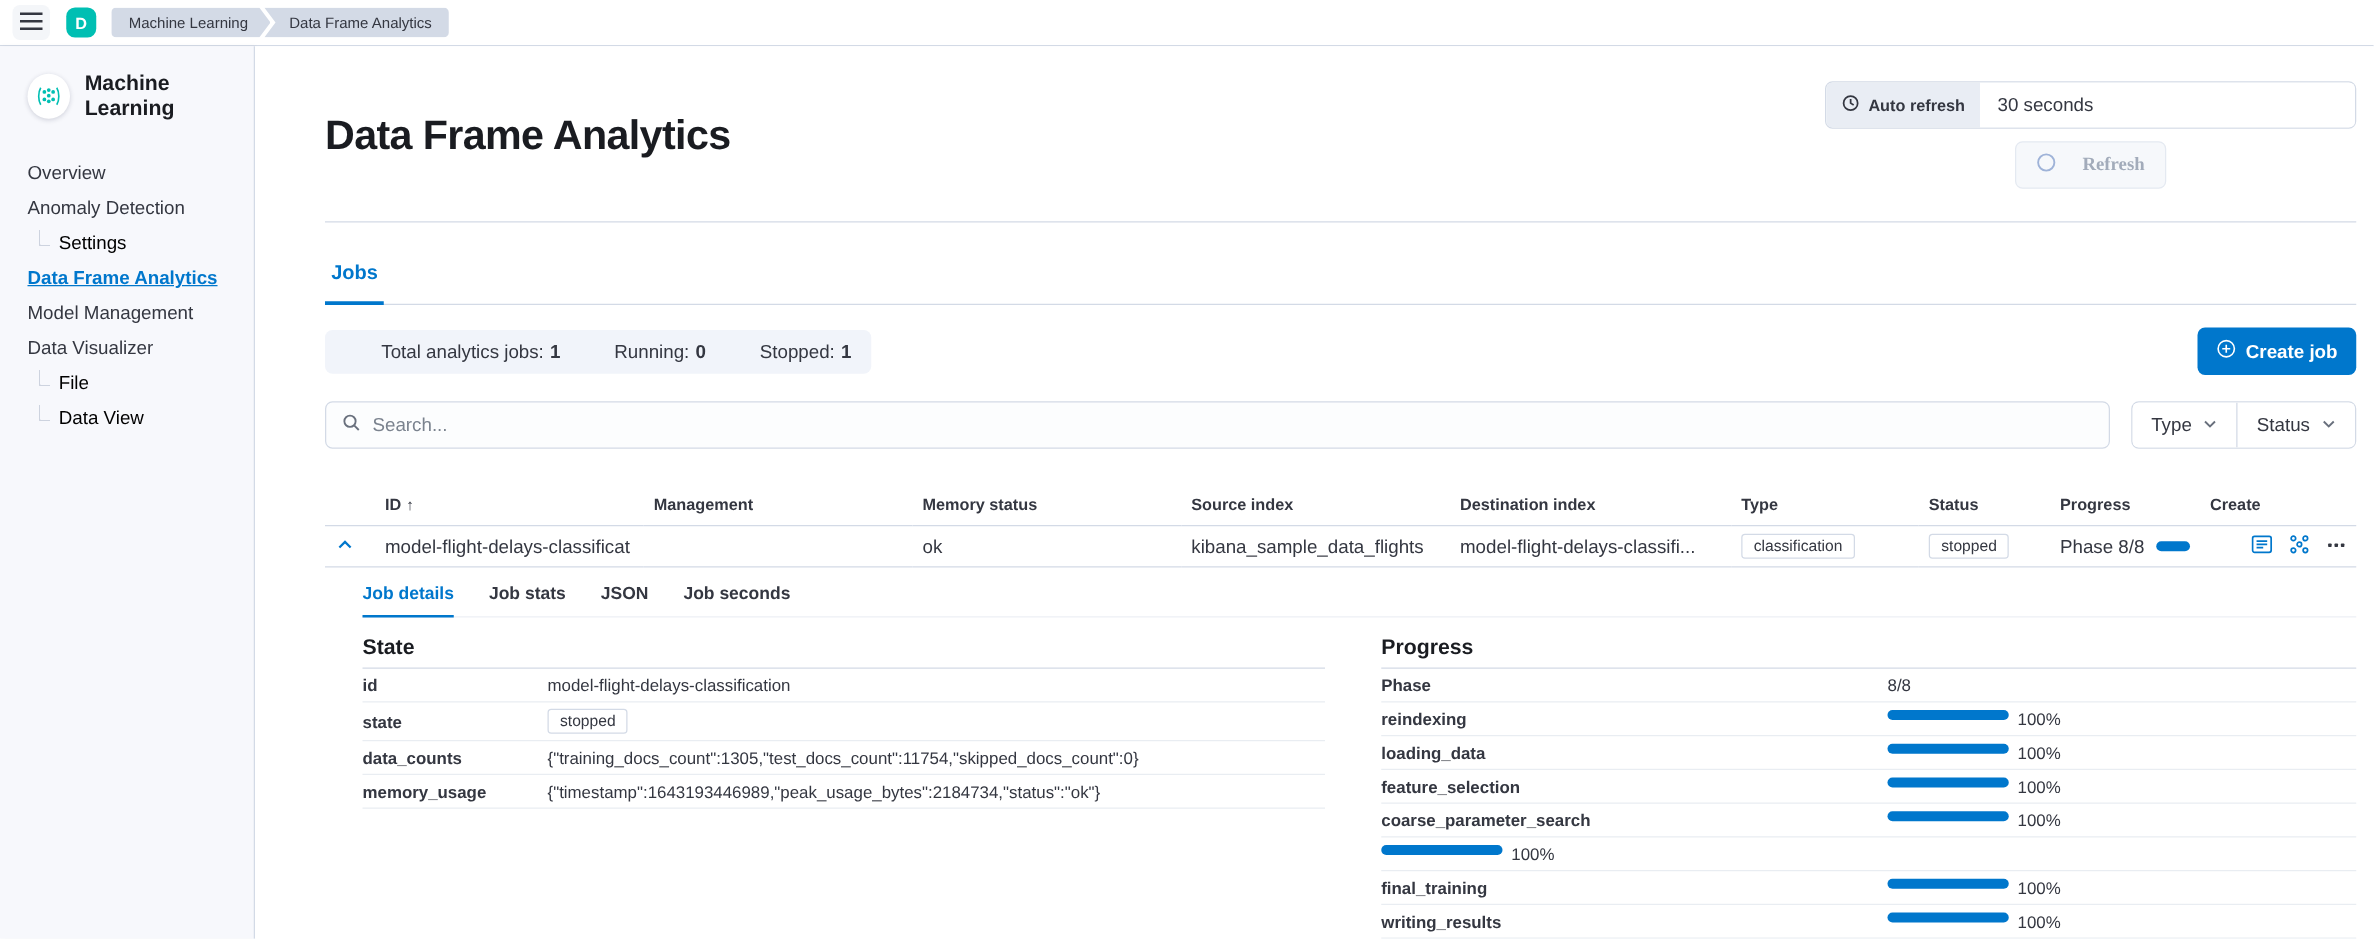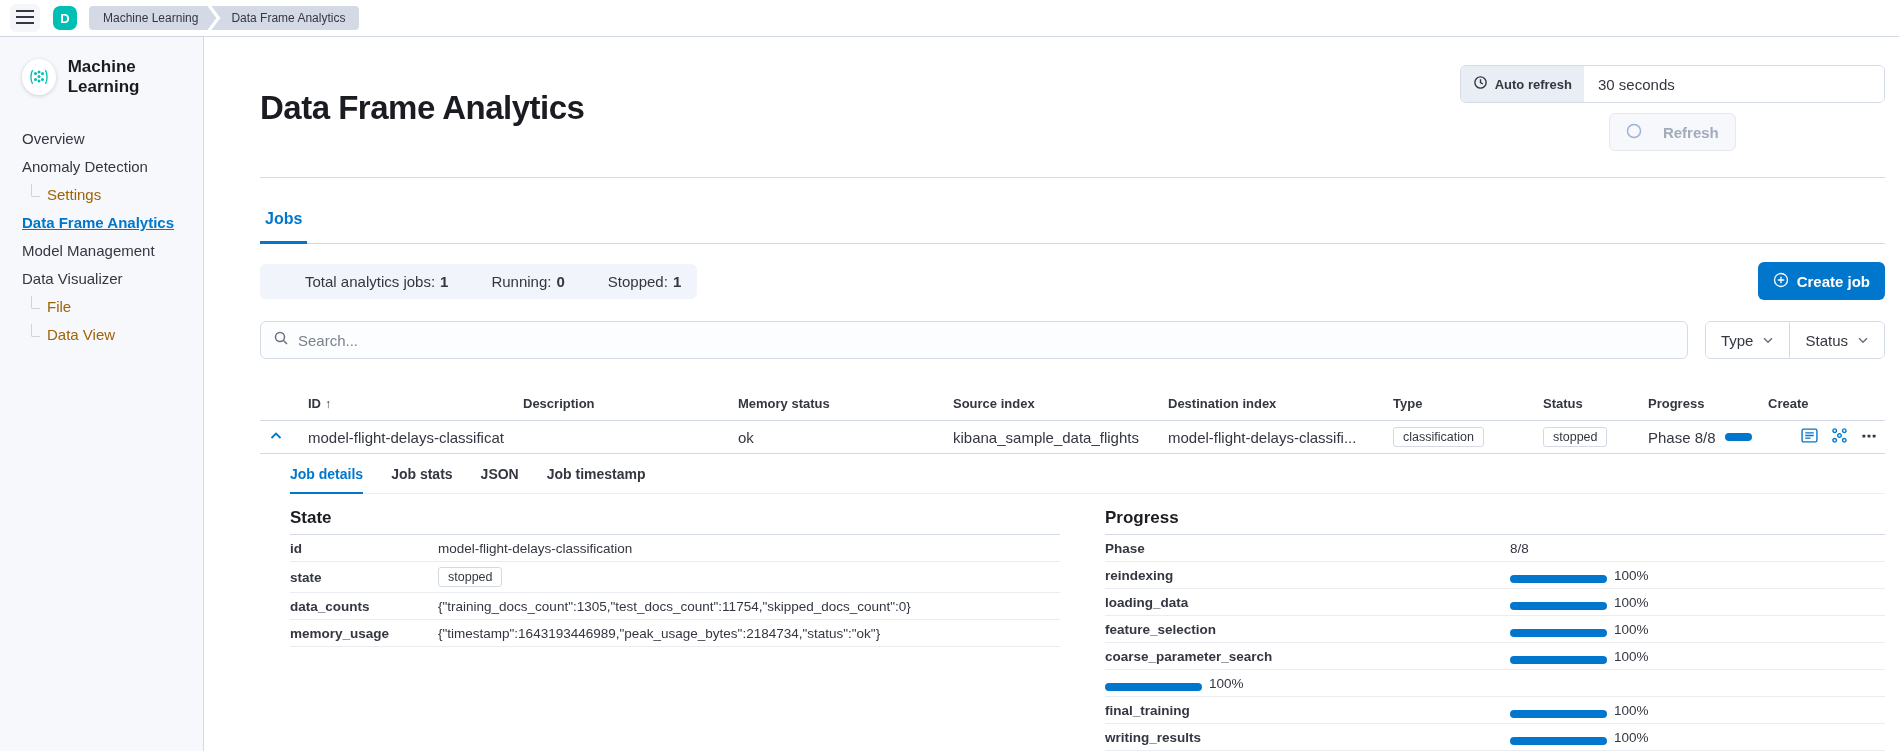--- a/index.html
+++ b/index.html
@@ -30,37 +30,37 @@
   .sb-logo { width:36px; height:36px; border-radius:50%; background:#fff;
     box-shadow:0 1px 4px rgba(20,30,60,.18); display:flex; align-items:center; justify-content:center; }
   .sb-title { font-size:17px; font-weight:bold; color:#1a1c21; }
   .sb-nav { list-style:none; }
   .sb-nav li { margin-bottom:9px; font-size:15px; line-height:19px; }
   .sb-link { color:#343741; text-decoration:none; cursor:pointer; }
   .sb-link.active { color:#0077cc; font-weight:bold; text-decoration:underline; }
   .sb-sub { display:flex; align-items:center; }
   .tree-corner { width:9px; height:13px; border-left:1px solid #cdd3df; border-bottom:1px solid #cdd3df;
     border-bottom-left-radius:2px; margin:-9px 7px 0 9px; flex:0 0 9px; }
-  .sb-sub .sb-link { color:#a16207; }
+  .sb-sub .sb-link { color:#000000; }
 
   .main { flex:1; min-width:0; padding:0 14px 0 56px; background:#fff; }
 
   
   .page-header { display:flex; justify-content:space-between; align-items:center;
     padding:28px 0 26px 0; border-bottom:1px solid #d3dae6; }
   .page-title { font-size:33px; font-weight:bold; color:#1a1c21; letter-spacing:-0.5px; }
   .hdr-controls { display:flex; align-items:center; gap:10px;flex-direction:column; }
   .datepicker { display:flex; height:38px; border:1px solid #d3dae6; border-radius:6px; overflow:hidden; }
   .dp-toggle { display:flex; align-items:center; gap:7px; background:#e9edf4; padding:0 12px;
     font-size:13px; font-weight:bold; color:#343741; cursor:pointer; }
   .dp-interval { width:300px; background:#fff; display:flex; align-items:center; padding:0 14px;
     font-size:15px; color:#343741; cursor:pointer; }
   .refresh-btn { height:38px; padding:0 16px; background:#f6f8fb; border:1px solid #e4e9f1;
     border-radius:6px; color:#a2abba; font-size:15px; font-weight:bold;
-    display:flex; align-items:center; gap:21px; cursor:default; }
+    display:flex; align-items:center; gap:21px; cursor:default;font-family:Liberation Serif, serif; }
 
   
   .tabs-row { border-bottom:1px solid #d3dae6; padding-top:20px; }
   .tab { display:inline-block; padding:12px 5px 13px 5px; font-size:16px; font-weight:bold;
     color:#0077cc; border-bottom:3px solid #0077cc; margin-bottom:-1px; cursor:pointer; }
 
   
   .stats-row { display:flex; justify-content:space-between; align-items:center; margin-top:18px; }
   .stats-panel { background:#f1f4fa; border-radius:6px; padding:9px 16px; font-size:15px;
     display:flex; gap:14px; }
@@ -107,21 +107,21 @@
   .dsec-progress { flex:1; }
   .dsec h3 { font-size:17px; font-weight:bold; color:#1a1c21; padding-bottom:6px;
     border-bottom:1px solid #d3dae6; }
   .kv { display:flex; align-items:center; min-height:27px; border-bottom:1px solid #e9edf2;
     font-size:13.5px; }
   .kv .k { flex:0 0 148px; font-weight:bold; }
   .kv.tall { min-height:31px; }
   .prow { display:flex; align-items:center; min-height:27px; border-bottom:1px solid #e9edf2;
     font-size:13.5px; }
   .prow .pk { flex:0 0 405px; font-weight:bold; }
-  .pval { display:flex; align-items:flex-end; gap:7px; }
+  .pval { display:flex; align-items:flex-start; gap:7px; }
   .pbar { width:97px; height:8px; border-radius:4px; background:#0077cc; }
 </style>
 </head>
 <body>
 
 <div class="topbar">
   <button class="menu-btn">
     <span>
       <svg width="20" height="16" viewBox="0 0 20 16">
           <path d="M1 2h18M1 8h18M1 14h18" stroke="#343741" stroke-width="2"></path>
@@ -271,21 +271,21 @@
           <col style="width:225px">
           <col style="width:150px">
           <col style="width:105px">
         <col style="width:120px">
           <col>
       </colgroup>
       <thead>
         <tr>
           <th></th>
           <th><span>ID</span><span class="sort-arrow">↑</span></th>
-          <th>Description</th>
+          <th>Management</th>
           <th>Memory status</th>
           <th>Source index</th>
           <th>Destination index</th>
           <th>Type</th>
           <th>Status</th>
           <th>Progress</th>
           <th class="th-actions">Create</th>
         </tr>
       </thead>
       <tbody>
@@ -338,21 +338,21 @@
           </td>
         </tr>
       </tbody>
     </table>
 
     <div class="detail">
       <div class="dtabs">
         <span class="dtab active">Job details</span>
         <span class="dtab">Job stats</span>
         <span class="dtab">JSON</span>
-        <span class="dtab">Job timestamp</span>
+        <span class="dtab">Job seconds</span>
       </div>
 
       <div class="dcols">
 
         <section class="dsec dsec-state">
           <h3>State</h3>
           <div class="kv">
             <span class="k">id</span>
             <span class="v">model-flight-delays-classification</span>
           </div>

